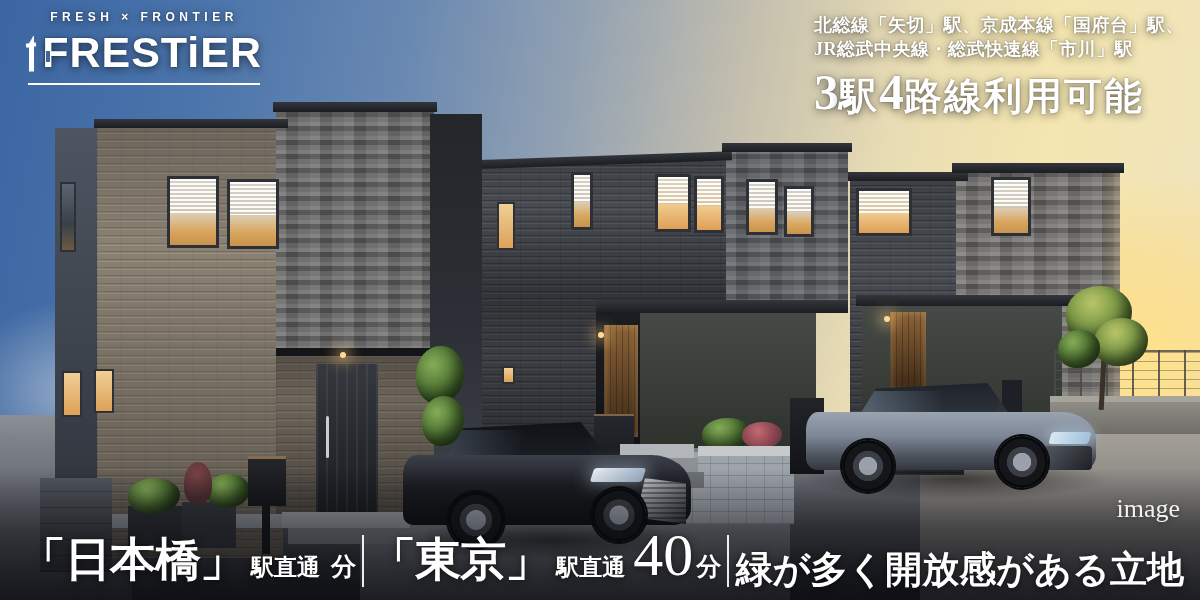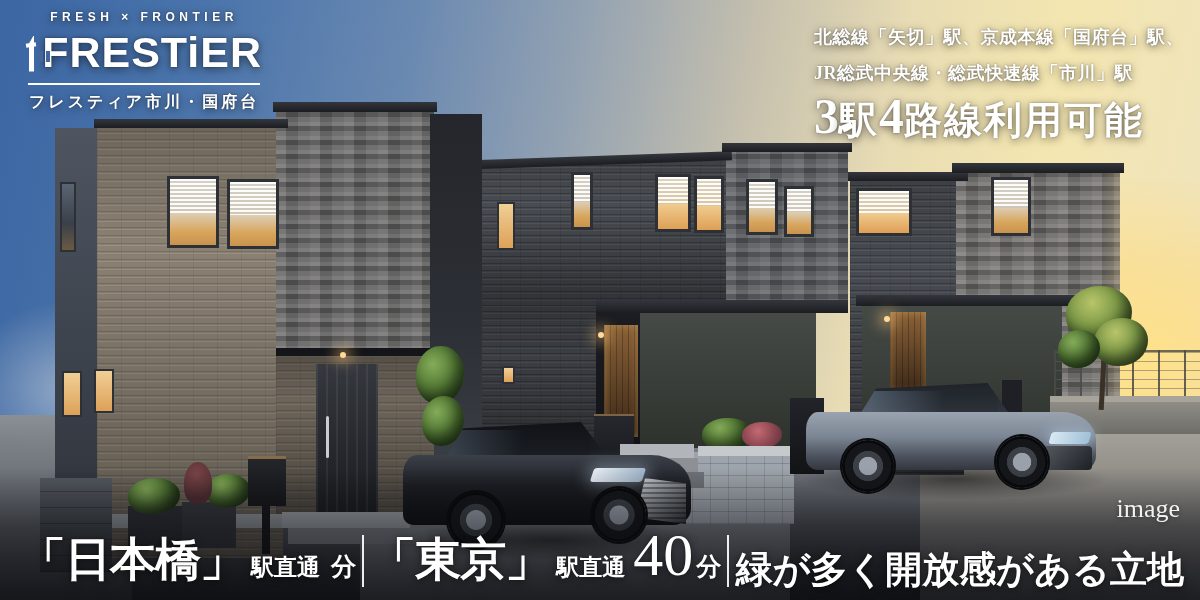--- a/index.html
+++ b/index.html
@@ -56,21 +56,21 @@
   .brand-row{display:flex;align-items:center;justify-content:center;gap:8px;margin-top:7px;}
   .logo-house{position:relative;width:42px;height:38px;}
   .logo-house .lh-body{position:absolute;left:3px;top:2px;right:0;bottom:0;background:#fff;clip-path:polygon(0 30%,0 22%,88% 0,100% 0,100% 100%,0 100%);}
   .logo-house .lh-eave{position:absolute;left:0;top:9px;width:10px;height:4px;background:#fff;transform:rotate(-8deg);}
   .logo-house .lh-win{position:absolute;left:13px;top:17px;width:4px;height:11px;background:#42679c;box-shadow:7px 0 0 #42679c;}
   .brand-text{font-size:43px;font-weight:bold;letter-spacing:1px;line-height:1;}
   .logo-rule{height:2px;background:#fff;margin:9px 2px 7px 2px;}
   .logo-sub{font-family:var(--serif);font-size:16px;font-weight:bold;letter-spacing:3px;white-space:nowrap;}
 
   .access-block{right:16px;top:13px;text-align:left;z-index:30;font-family:var(--serif);}
-  .access-line{font-size:18px;font-weight:600;letter-spacing:.5px;line-height:1.35;white-space:nowrap;margin-top:12px;}
+  .access-line{font-size:18px;font-weight:600;letter-spacing:.5px;line-height:1.35;white-space:nowrap;}
   .access-headline{margin-top:5px;white-space:nowrap;line-height:1;}
   .access-headline .kan{font-size:38px;font-weight:600;letter-spacing:2px;}
   .access-headline .num{font-size:50px;font-weight:600;letter-spacing:0;}
 
   .bottom-bar{left:0;right:0;bottom:0;height:78px;display:flex;align-items:flex-end;justify-content:space-between;padding:0 16px 9px 20px;z-index:30;font-family:var(--serif);box-sizing:border-box;width:1200px;}
   .route{display:flex;align-items:baseline;white-space:nowrap;}
   .route .station{font-size:46px;font-weight:600;letter-spacing:-1px;}
   .route .rlabel{font-size:23px;font-weight:600;margin:0 8px 0 6px;}
   .route .minutes{font-size:60px;font-weight:500;line-height:.9;}
   .route .runit{font-size:25px;font-weight:600;margin-left:3px;}
@@ -208,21 +208,20 @@
     <div class="logo-tagline">FRESH × FRONTIER</div>
     <div class="brand-row">
       <div class="logo-house">
         <div class="lh-body"></div>
         <div class="lh-eave"></div>
         <div class="lh-win"></div>
       </div>
       <div class="brand-text">FRESTiER</div>
     </div>
     <div class="logo-rule"></div>
-    <div class="logo-sub">フレスティア市川・国府台</div>
   </div>
 
   <div class="abs access-block txt">
     <div class="access-line">北総線「矢切」駅、京成本線「国府台」駅、</div>
     <div class="access-line">JR総武中央線・総武快速線「市川」駅</div>
     <div class="access-headline">
       <span class="num">3</span><span class="kan">駅</span><span class="num">4</span><span class="kan">路線利用可能</span>
     </div>
   </div>
 

